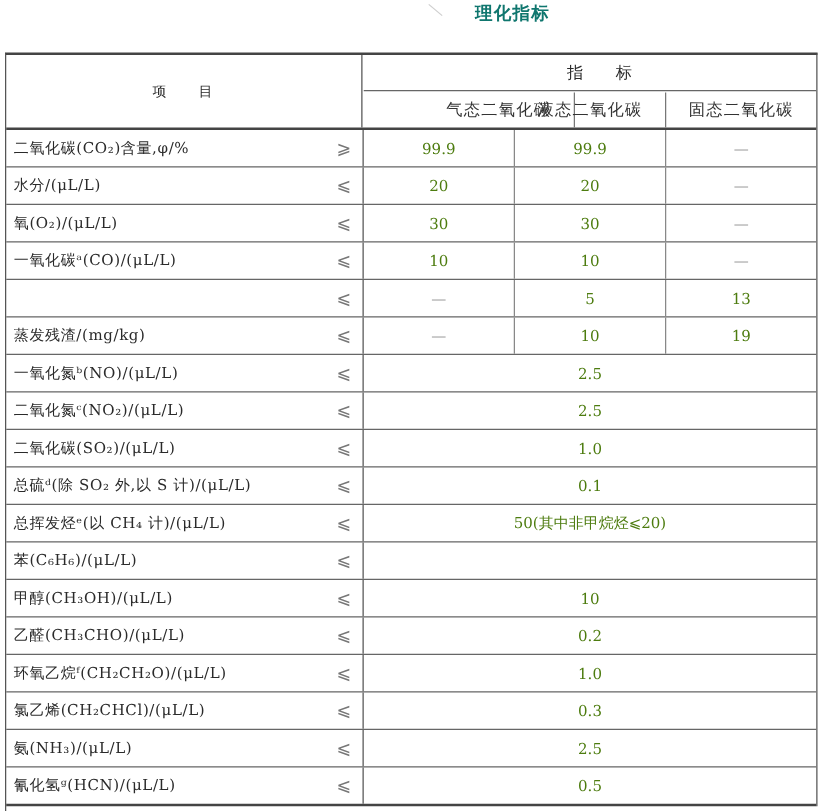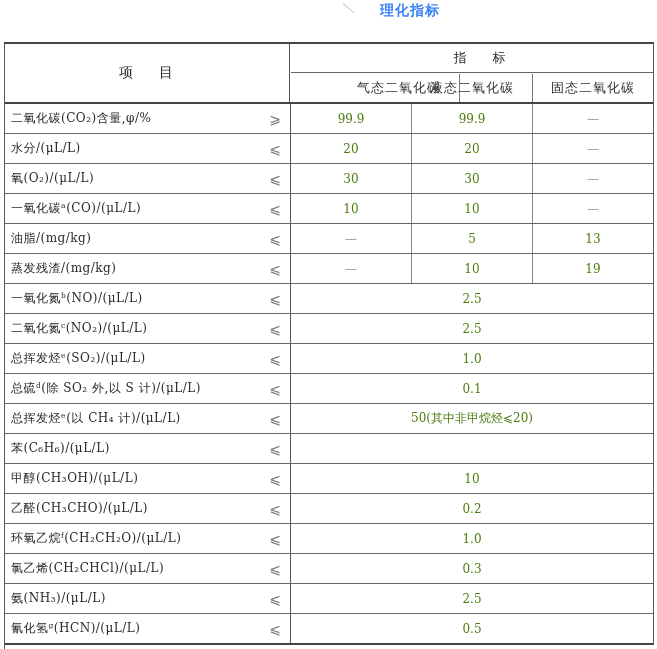--- a/index.html
+++ b/index.html
@@ -11,33 +11,33 @@
   .title-wrap {
     position: absolute; left: 0; top: 0; width: 657px; height: 30px;
   }
   .title-stroke {
     position: absolute; left: 343px; top: 3px; width: 14px; height: 1px;
     background: #cfcfcf; transform: rotate(40deg); transform-origin: left center;
   }
   .title {
     position: absolute; left: 380px; top: 2px;
     font-family: "DejaVu Sans", "Liberation Sans", sans-serif;
-    font-weight: bold; font-size: 14px; letter-spacing: 1px; color: #3b82f6;
+    font-weight: bold; font-size: 14px; letter-spacing: 1px; color: #0f766e;
   }
   .table {
     position: absolute; left: 4px; top: 42px; width: 648px;
     border-top: 2px solid #444;
     border-left: 1px solid #555;
     border-right: 1px solid #555;
   }
   .hdr { position: relative; height: 58px; border-bottom: 2px solid #444; }
   .hdr-item {
     position: absolute; left: 0; top: 0; width: 285px; height: 58px;
     display: flex; align-items: center; justify-content: center;
-    font-size: 14px; letter-spacing: 26px; padding-left: 24px; box-sizing: border-box;
+    font-size: 11px; letter-spacing: 26px; padding-left: 24px; box-sizing: border-box;
     border-right: 1px solid #555;
   }
   .hdr-index {
     position: absolute; left: 286px; top: 0; width: 362px; height: 29px;
     display: flex; align-items: center; justify-content: center;
     font-size: 13px; letter-spacing: 26px; padding-left: 41px; box-sizing: border-box;
     border-bottom: 1px solid #666;
   }
   .hdr-sub {
     position: absolute; top: 30px; height: 28px;
@@ -116,21 +116,20 @@
     <div class="cell c3 dash">—</div>
   </div>
   <div class="row">
     <div class="item">一氧化碳ᵃ(CO)/(μL/L)</div>
     <div class="cmp">⩽</div>
     <div class="cell c1">10</div>
     <div class="cell c2">10</div>
     <div class="cell c3 dash">—</div>
   </div>
   <div class="row">
-    <div class="item">油脂/(mg/kg)</div>
     <div class="cmp">⩽</div>
     <div class="cell c1 dash">—</div>
     <div class="cell c2">5</div>
     <div class="cell c3">13</div>
   </div>
   <div class="row">
     <div class="item">蒸发残渣/(mg/kg)</div>
     <div class="cmp">⩽</div>
     <div class="cell c1 dash">—</div>
     <div class="cell c2">10</div>
@@ -141,21 +140,21 @@
     <div class="item">一氧化氮ᵇ(NO)/(μL/L)</div>
     <div class="cmp">⩽</div>
     <div class="cell span">2.5</div>
   </div>
   <div class="row">
     <div class="item">二氧化氮ᶜ(NO₂)/(μL/L)</div>
     <div class="cmp">⩽</div>
     <div class="cell span">2.5</div>
   </div>
   <div class="row">
-    <div class="item">总挥发烃ᵉ(SO₂)/(μL/L)</div>
+    <div class="item">二氧化碳(SO₂)/(μL/L)</div>
     <div class="cmp">⩽</div>
     <div class="cell span">1.0</div>
   </div>
   <div class="row">
     <div class="item">总硫ᵈ(除 SO₂ 外,以 S 计)/(μL/L)</div>
     <div class="cmp">⩽</div>
     <div class="cell span">0.1</div>
   </div>
   <div class="row">
     <div class="item">总挥发烃ᵉ(以 CH₄ 计)/(μL/L)</div>

